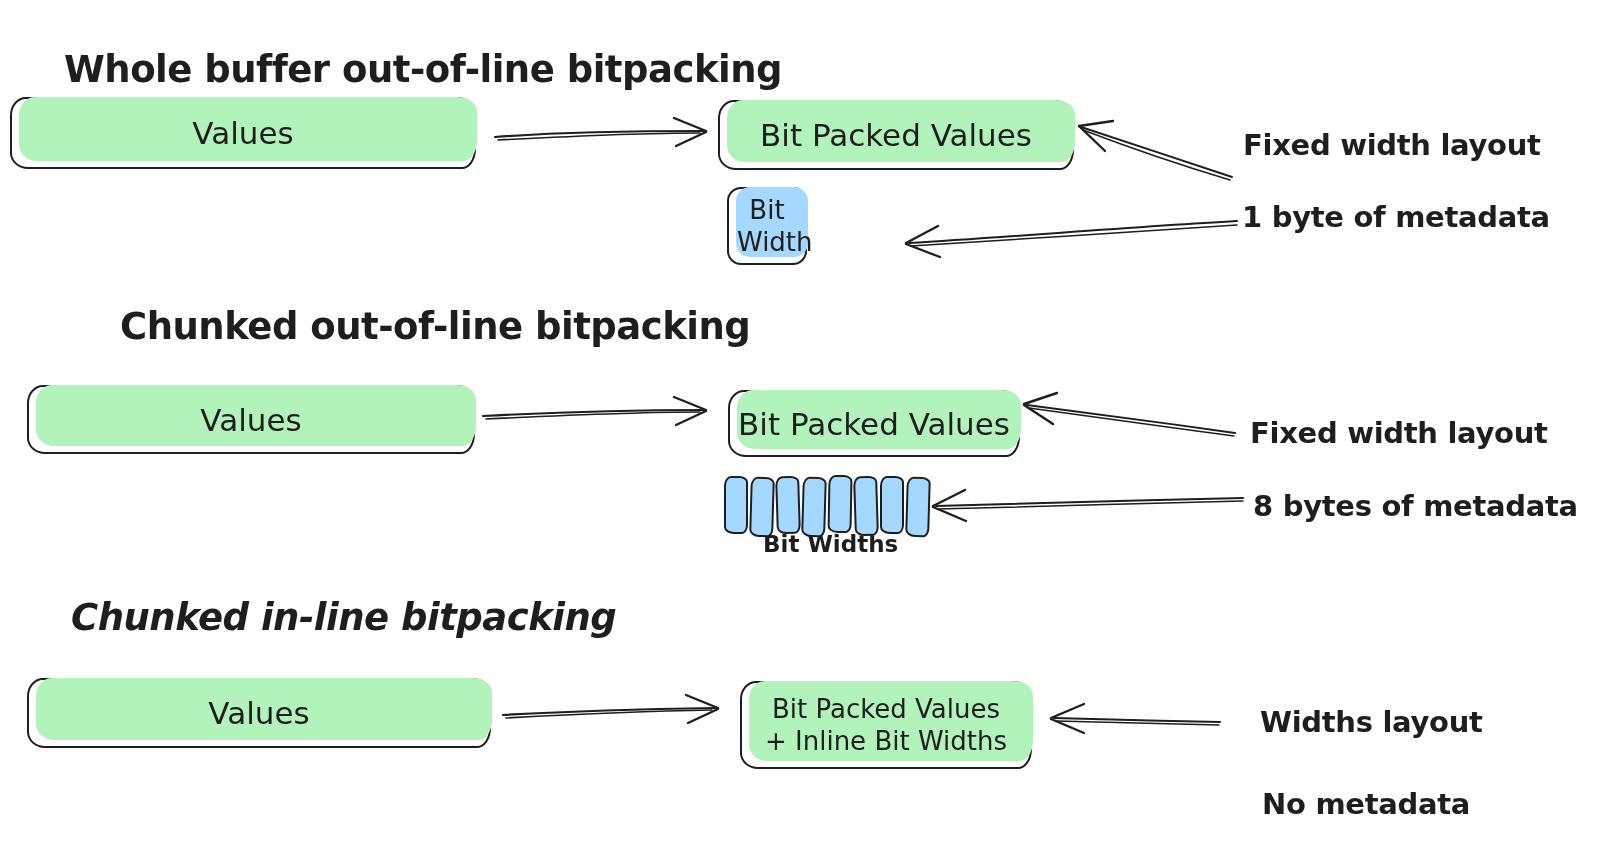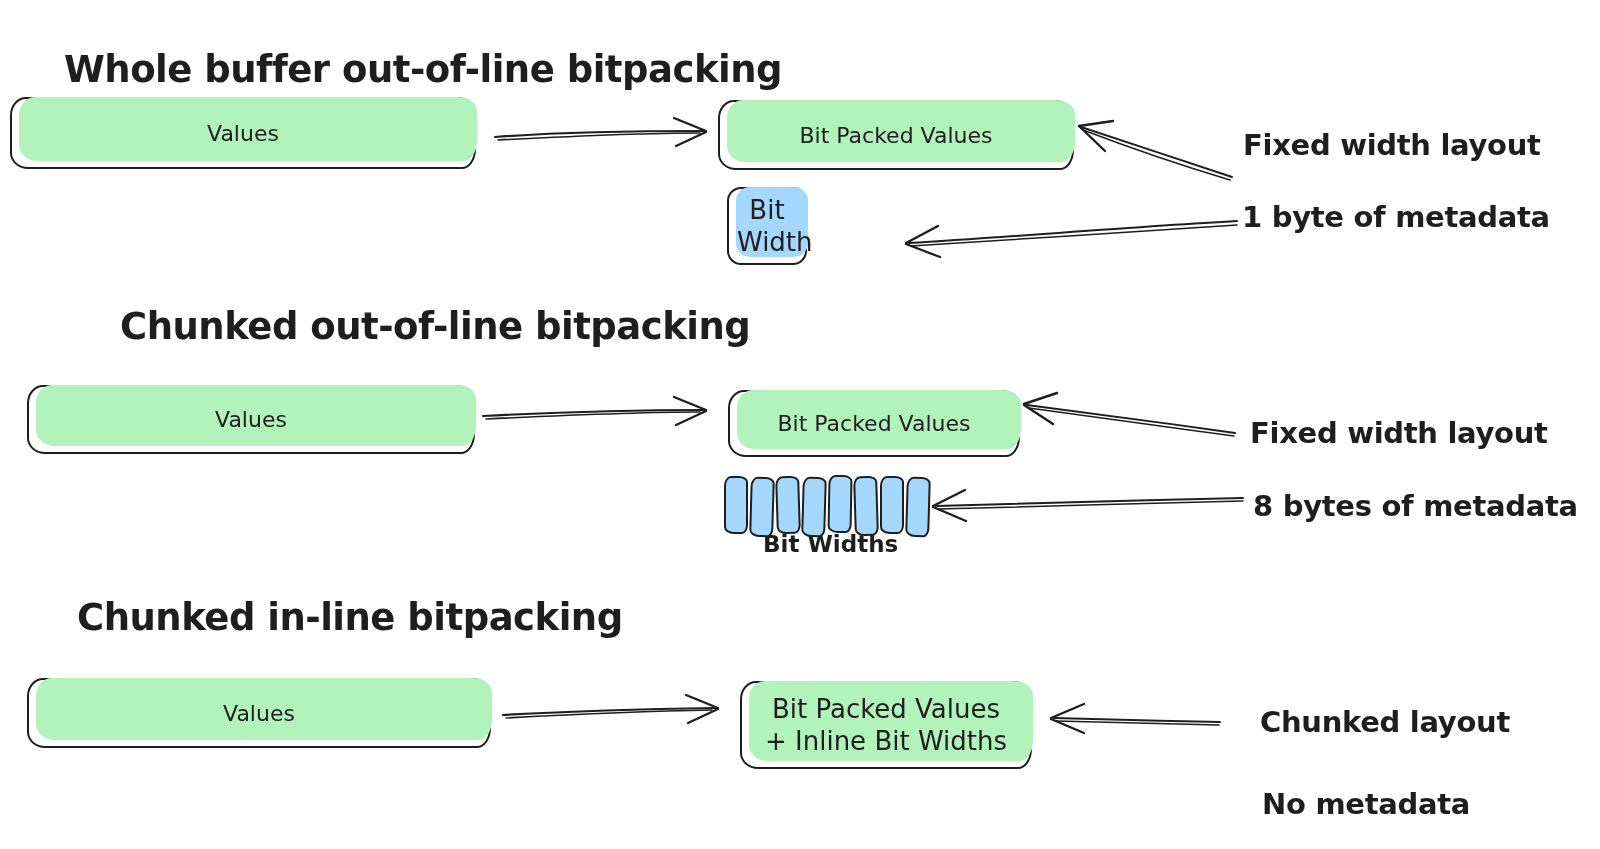--- a/index.html
+++ b/index.html
@@ -18,21 +18,21 @@
     font-size:37px;font-weight:600;letter-spacing:-0.5px;white-space:nowrap;
   }
   .ann{
     font-size:29px;font-weight:700;white-space:nowrap;letter-spacing:-0.3px;
   }
   
   .sketch-box{
     position:absolute;
     border:2.6px solid var(--stroke);
     display:flex;align-items:center;justify-content:center;text-align:center;
-    font-size:22px;font-weight:500;
+    font-size:31px;font-weight:500;
     border-radius:16px 20px 14px 18px / 18px 14px 20px 16px;
     background:transparent;
     z-index:1;
   }
   .sketch-box::before{
     content:"";position:absolute;inset:2px;z-index:-1;
     background:var(--fill,var(--green));
     border-radius:inherit;
     transform:translate(5px,-4px);
   }
@@ -95,34 +95,34 @@
     <span class="cell"></span>
     <span class="cell"></span>
     <span class="cell"></span>
     <span class="cell"></span>
   </div>
 <div class="abs cells-label" style="left:763px;top:531px;">Bit Widths</div>
 
 <div class="abs ann" style="left:1250px;top:416px;">Fixed width layout</div>
 <div class="abs ann" style="left:1253px;top:489px;">8 bytes of metadata</div>
 
-<div class="abs title" style="left:77px;top:596px;">Chunked in-line bitpacking</div>
+<div class="abs title" style="left:71px;top:596px;font-style:italic;">Chunked in-line bitpacking</div>
 
 <div class="sketch-box green" style="left:27px;top:678px;width:460px;height:66px;">
   <span>Values</span>
 </div>
 
 <div class="sketch-box green" style="left:740px;top:681px;width:288px;height:84px;font-size:26px;">
   <span class="lines">
     <div>Bit Packed Values</div>
     <div>+ Inline Bit Widths</div>
   </span>
 </div>
 
-<div class="abs ann" style="left:1260px;top:705px;">Chunked layout</div>
+<div class="abs ann" style="left:1260px;top:705px;">Widths layout</div>
 <div class="abs ann" style="left:1262px;top:787px;">No metadata</div>
 
 <svg class="arrows" width="1600" height="849" viewBox="0 0 1600 849">
 
   <g>
     <path d="M495,137 C560,132 640,131 704,131" stroke-width="2.2"></path>
     <path d="M498,140 C575,136 650,133 700,133" stroke-width="1.6"></path>
     <path d="M706,131 L674,118" stroke-width="2.4"></path>
     <path d="M706,132 L676,146" stroke-width="2.4"></path>
   </g>

